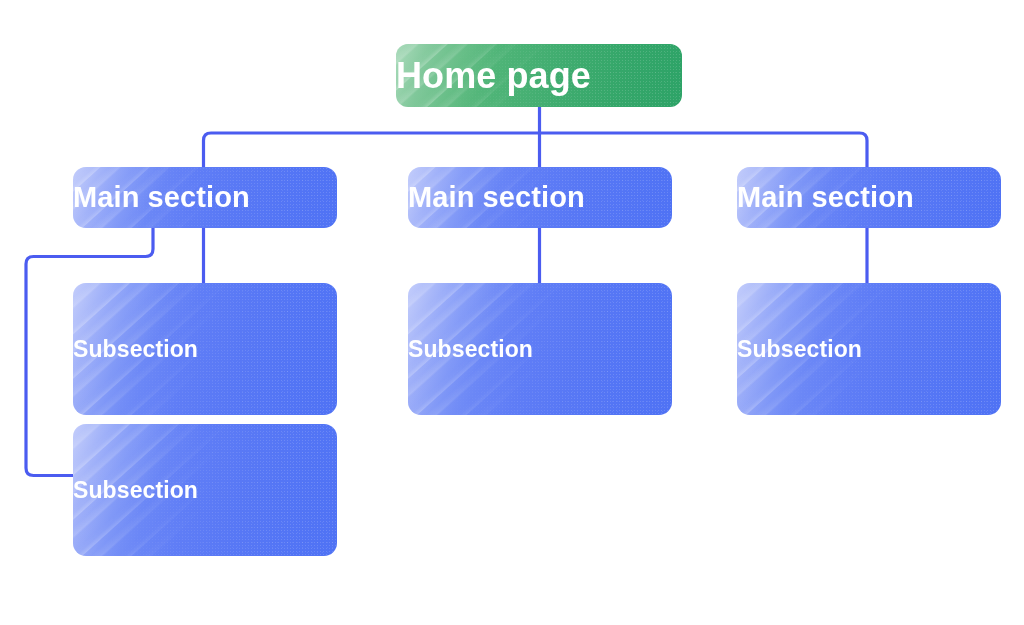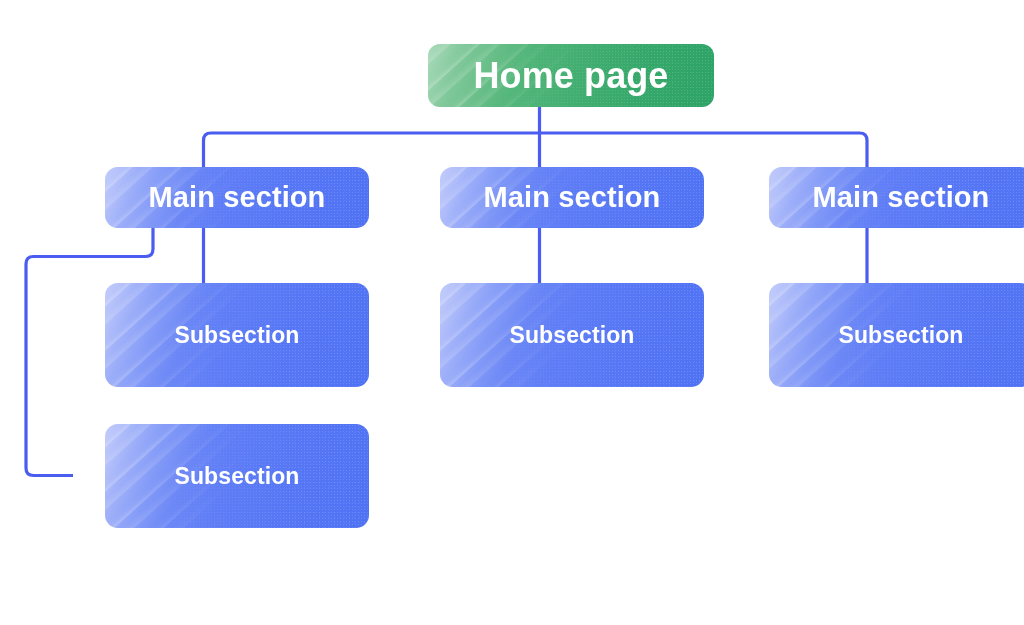--- a/index.html
+++ b/index.html
@@ -29,24 +29,23 @@
     pointer-events: none;
   }
 
   
   .node {
     position: absolute;
     border-radius: 13px;
     overflow: hidden;
     display: flex;
     align-items: center;
-    justify-content: center;
+    justify-content: flex-start;
     box-sizing: border-box;
     isolation: isolate;
-    margin-left: 32px;
   }
   .node-label {
     position: relative;
     z-index: 4;
     color: #ffffff;
     font-weight: bold;
     letter-spacing: 0.1px;
     text-align: center;
     white-space: nowrap;
     line-height: 1;
@@ -124,21 +123,21 @@
     border-radius: 12px;
   }
   .node-home .node-label { font-size: 36px; }
 
   .node-main {
     width: 264px; height: 61px;
   }
   .node-main .node-label { font-size: 29px; }
 
   .node-sub {
-    width: 264px; height: 104px;
+    width: 264px; height: 132px;
   }
   .node-sub .node-label { font-size: 23px; }
 
   .pos-main-1 { left: 73px;  top: 167px; }
   .pos-main-2 { left: 408px; top: 167px; }
   .pos-main-3 { left: 737px; top: 167px; }
 
   .pos-sub-1a { left: 73px;  top: 283px; }
   .pos-sub-1b { left: 73px;  top: 424px; }
   .pos-sub-2a { left: 408px; top: 283px; }

